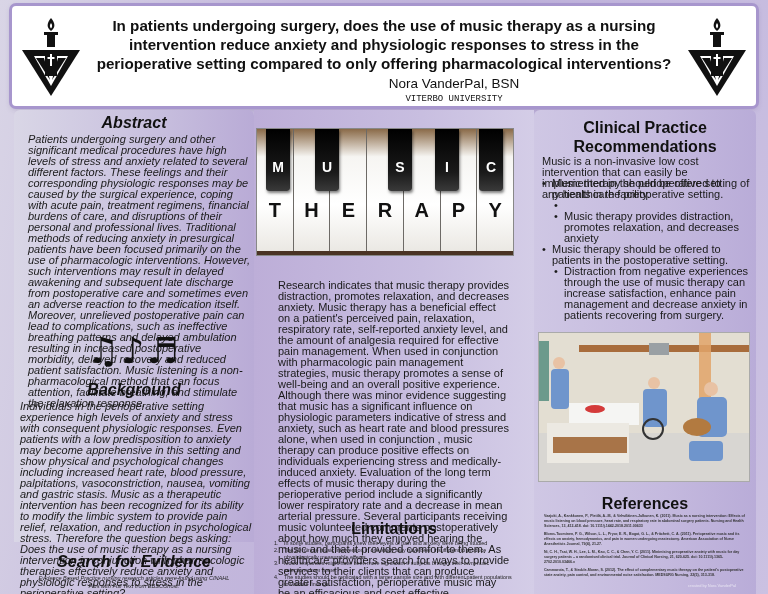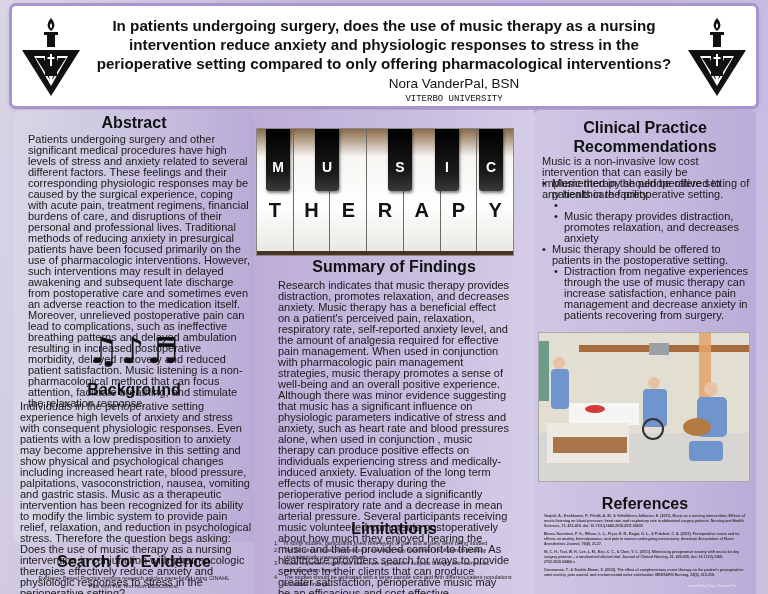--- a/index.html
+++ b/index.html
@@ -33,20 +33,21 @@
     }
     .university {
       position: absolute; left: 0; right: 0; top: 88px; text-align: center;
       font-size: 9px; color: #111; padding-left: 140px; font-family: Liberation Mono, monospace;
     }
     .panel { position: absolute; }
     .panel-left {
       left: 14px; top: 110px; width: 240px; height: 432px;
       background: linear-gradient(90deg, #d9d6e6 0%, #c9c1df 55%, #b9abd6 100%);
       border-radius: 6px 6px 0 0;
+      font-style: italic;
     }
     .panel-mid {
       left: 254px; top: 110px; width: 280px; height: 484px;
       background: linear-gradient(90deg, #bdaed8 0%, #c8bee0 60%, #d4cde7 100%);
     }
     .panel-right {
       left: 534px; top: 110px; width: 222px; height: 484px;
       background: linear-gradient(90deg, #cfc7e4 0%, #c4b9de 60%, #b9acd8 100%);
       border-radius: 6px 6px 0 0;
     }
@@ -208,21 +209,20 @@
           <span>S</span>
         </div>
       <div class="bkey" style="left:178px;">
           <span>I</span>
         </div>
       <div class="bkey" style="left:222px;">
           <span>C</span>
         </div>
       <div class="piano-bottom"></div>
     </div>
-    <h2 class="sof-title">Summary of Findings</h2>
     <div class="sof-text body-text">Research indicates that music therapy provides distraction, promotes relaxation, and decreases anxiety. Music therapy has a beneficial effect on a patient's perceived pain, relaxation, respiratory rate, self-reported anxiety level, and the amount of analgesia required for effective pain management. When used in conjunction with pharmacologic pain management strategies, music therapy promotes a sense of well-being and an overall positive experience. Although there was minor evidence suggesting that music has a significant influence on physiologic parameters indicative of stress and anxiety, such as heart rate and blood pressures alone, when used in conjunction , music therapy can produce positive effects on individuals experiencing stress and medically-induced anxiety. Evaluation of the long term effects of music therapy during the perioperative period include a significantly lower respiratory rate and a decrease in mean arterial pressure. Several participants receiving music volunteered comments postoperatively about how much they enjoyed hearing the music and that it provided comfort to them. As healthcare providers search for ways to provide services to their clients that can produce greater satisfaction, perioperative music may be an efficacious and cost effective intervention.</div>
     <h2 class="lim-title">Limitations</h2>
     <ol class="lim-list">
       <li>
           <span class="num">1.</span>
           <span>In some studies, participants knew their levels of pain and anxiety were being studied</span>
         </li>
       <li>
           <span class="num">2.</span>
           <span>The 20 minute music intervention in one study may have been insufficient to produce physiologically measurable effects.</span>

